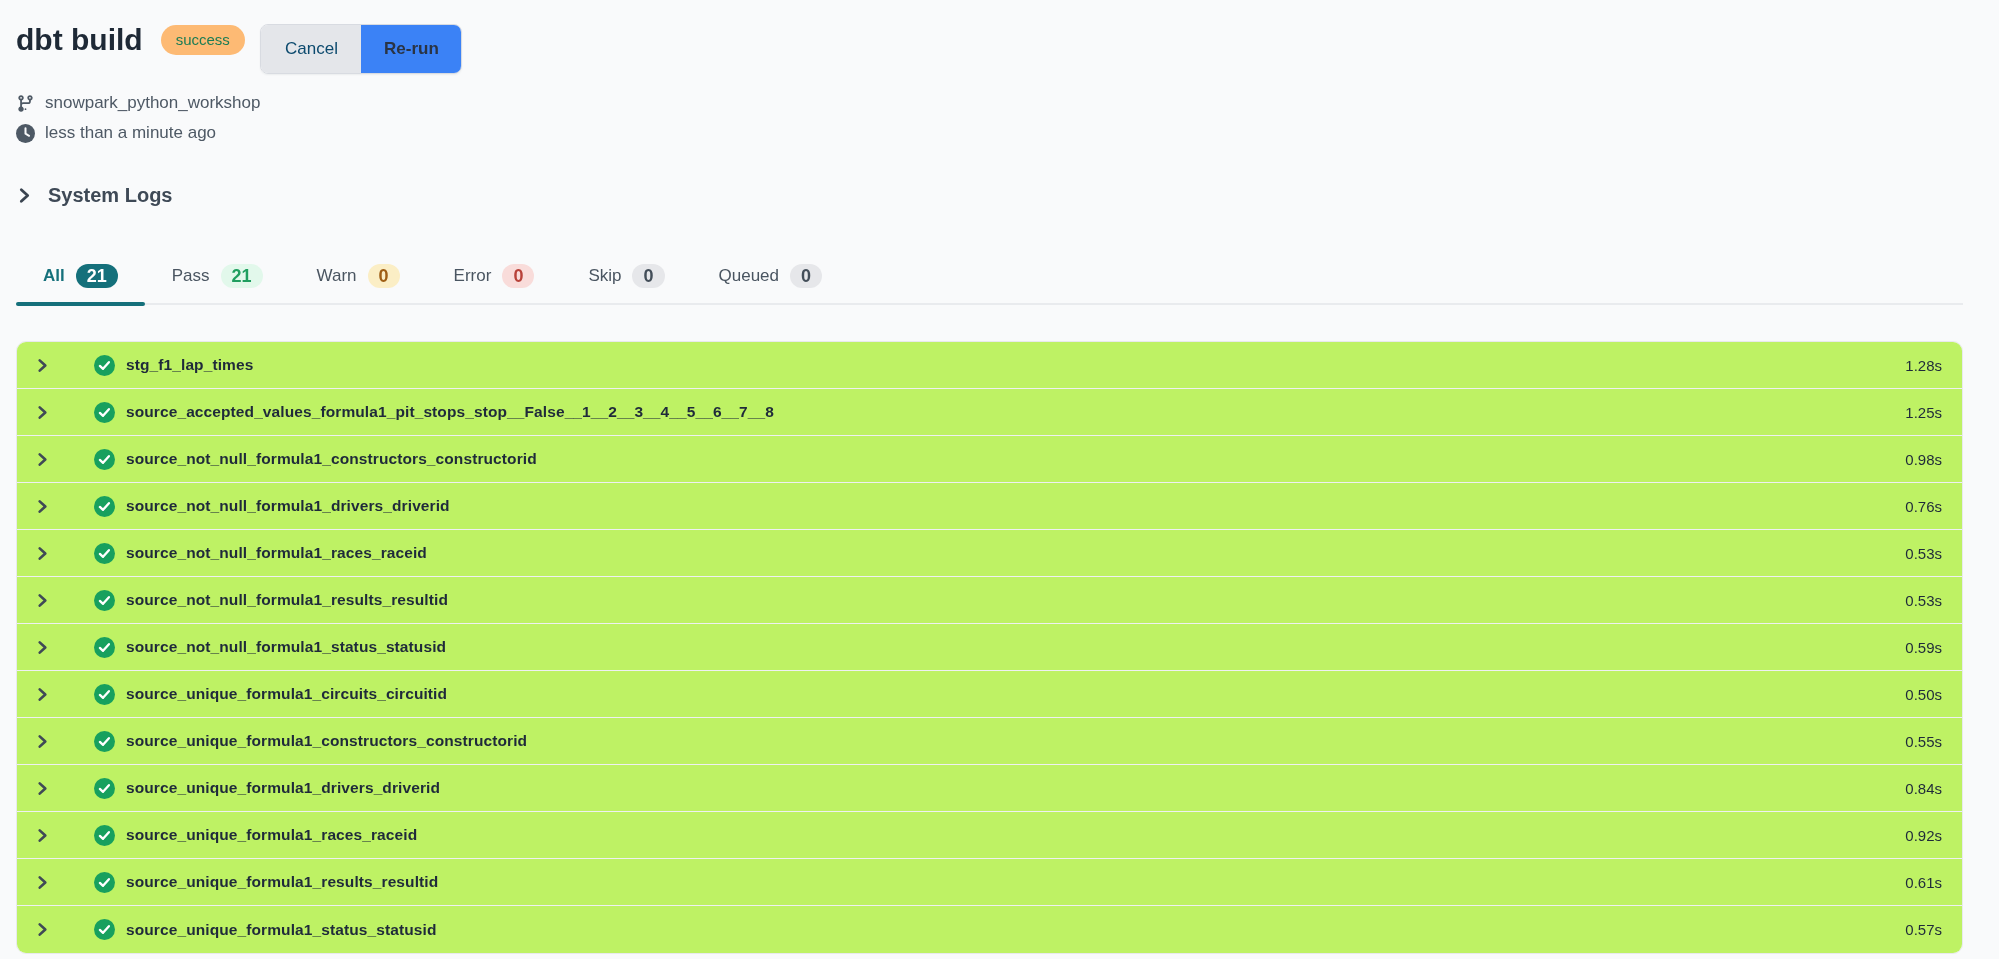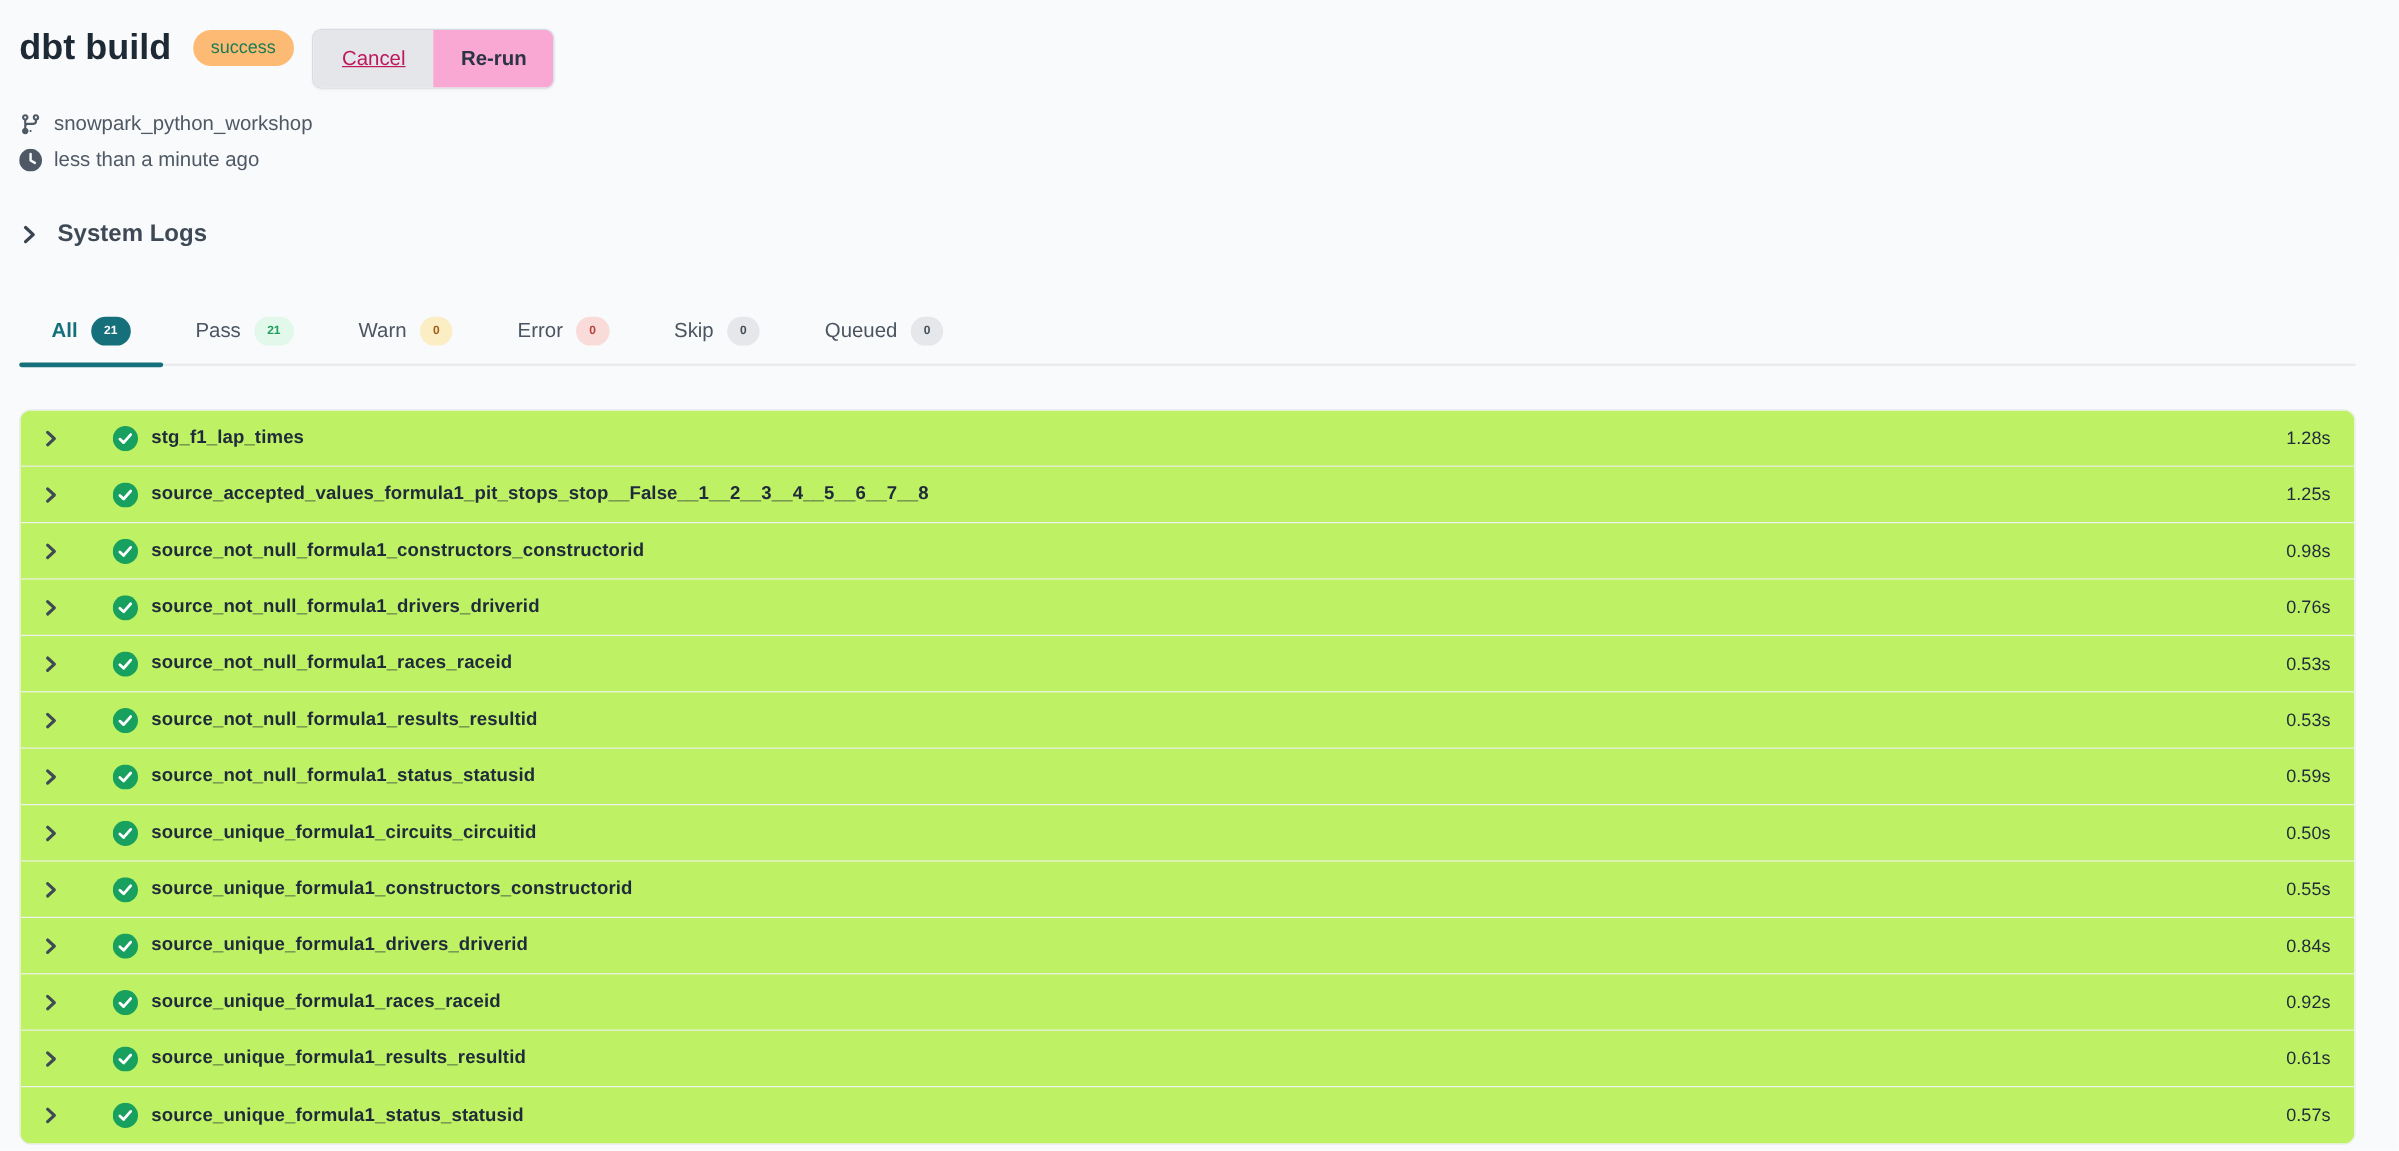--- a/index.html
+++ b/index.html
@@ -17,39 +17,39 @@
   .page-title { font-size:30px; font-weight:700; color:#1e2936; line-height:36px; }
   .badge-success {
     background:#fdba74; color:#1b7c54; font-size:15px; font-weight:400;
     padding:7px 15px; border-radius:999px; line-height:16px;
   }
   .btn-group {
     display:flex; border:1px solid #d8dbe1; border-radius:8px; overflow:hidden;
     height:50px; box-shadow:0 1px 2px rgba(20,30,40,.06); margin-top:2px;
   }
   .btn { width:100px; font-size:17px; display:flex; align-items:center; justify-content:center; cursor:pointer; font-family:inherit; border:none; }
-  .btn-cancel { background:#e4e6ea; color:#be185d;text-decoration:underline; }
-  .btn-rerun  { background:#f9a8d4; color:#2a3444; font-weight:600; }
+  .btn-cancel { background:#e4e6ea; color:#0c4a6e; }
+  .btn-rerun  { background:#3b82f6; color:#2a3444; font-weight:600; }
 
   .meta { margin-top:32px; display:flex; flex-direction:column; gap:4px; }
   .meta-line { display:flex; align-items:center; gap:10px; font-size:17px; color:#4e5965; line-height:26px; }
   .meta-line svg { flex:0 0 auto; }
 
   
   .system-logs { margin-top:38px; display:flex; align-items:center; gap:15px; cursor:pointer; width:fit-content; }
   .system-logs-label { font-size:20px; font-weight:700; color:#3e4956; }
 
   
   .tabs { margin-top:44px; display:flex; border-bottom:2px solid #e9ebee; }
   .tab {
     display:flex; align-items:center; gap:11px; padding:13px 27px 15px;
     font-size:17px; color:#4a5561; cursor:pointer; position:relative;
   }
   .tab .tab-count {
-    font-size:10px; font-weight:700; padding:4px 11px; border-radius:999px; line-height:16px; min-width:24px; text-align:center;
+    font-size:18px; font-weight:700; padding:4px 11px; border-radius:999px; line-height:16px; min-width:24px; text-align:center;
   }
   .tab.active .tab-label { color:#15707b; font-weight:700; }
   .tab.active::after {
     content:""; position:absolute; left:0; right:0; bottom:-3px; height:4px;
     background:#15707b; border-radius:2px;
   }
   .count-all    { background:#15707b; color:#ffffff; }
   .count-pass   { background:#e2f8eb; color:#1f9e5f; }
   .count-warn   { background:#fbeec5; color:#9f5f15; }
   .count-error  { background:#f9dcda; color:#b8423a; }

